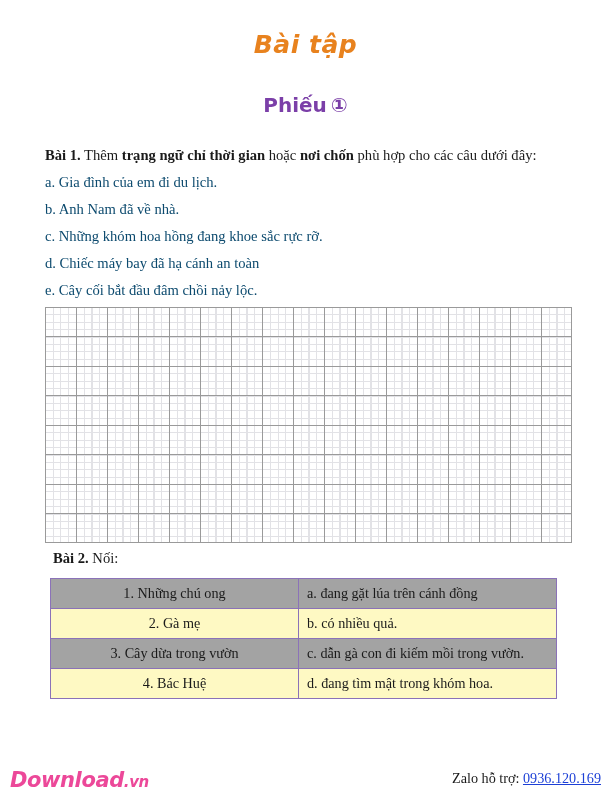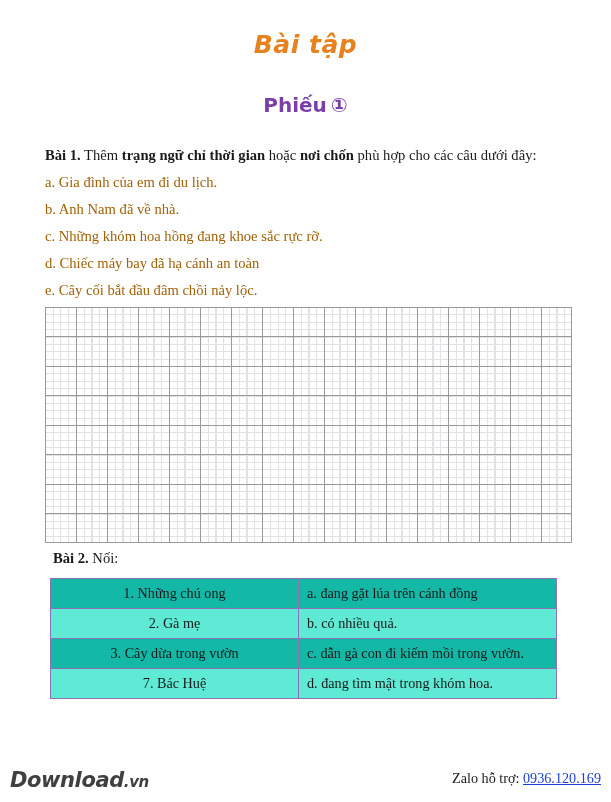--- a/index.html
+++ b/index.html
@@ -65,21 +65,21 @@
     font-size: 14.6px;
     line-height: 27px;
     color: #1a1a1a;
     white-space: nowrap;
   }
   .line b { font-weight: bold; }
 
   .sub-line {
     font-size: 14.6px;
     line-height: 27px;
-    color: #a16207;
+    color: #0c4a6e;
   }
 
   
   .grid {
     position: absolute;
     left: 45px;
     top: 307px;
     width: 527px;
     height: 236px;
     background-color: #ffffff;
@@ -128,43 +128,43 @@
   }
   .match-table td.col-left {
     width: 248px;
     text-align: center;
   }
   .match-table td.col-right {
     width: 258px;
     text-align: left;
   }
   .match-table tr.shaded td {
-    background: #5eead4;
+    background: #fef9c3;
   }
   .match-table tr.plain td {
-    background: #14b8a6;
+    background: #a3a3a3;
   }
 
   
   .footer {
     position: absolute;
     left: 0;
     top: 762px;
     width: 611px;
     height: 40px;
   }
   .logo {
     position: absolute;
     left: 10px;
     top: 6px;
     font-family: "DejaVu Sans", sans-serif;
     font-weight: bold;
     font-style: italic;
     font-size: 21px;
-    color: #404040;
+    color: #ec4899;
     letter-spacing: -0.4px;
   }
   .logo .vn {
     font-size: 15px;
   }
   .zalo {
     position: absolute;
     right: 10px;
     top: 8px;
     font-size: 14.2px;
@@ -212,21 +212,21 @@
       </tr>
       <tr class="shaded">
         <td class="col-left">2. Gà mẹ</td>
         <td class="col-right">b. có nhiều quả.</td>
       </tr>
       <tr class="plain">
         <td class="col-left">3. Cây dừa trong vườn</td>
         <td class="col-right">c. dẫn gà con đi kiếm mồi trong vườn.</td>
       </tr>
       <tr class="shaded">
-        <td class="col-left">7. Bác Huệ</td>
+        <td class="col-left">4. Bác Huệ</td>
         <td class="col-right">d. đang tìm mật trong khóm hoa.</td>
       </tr>
     </tbody>
   </table>
 
   <div class="footer">
     <div class="logo"><span>Download</span><span class="vn">.vn</span></div>
     <div class="zalo"><span>Zalo hỗ trợ: </span><span class="phone">0936.120.169</span></div>
   </div>
 

